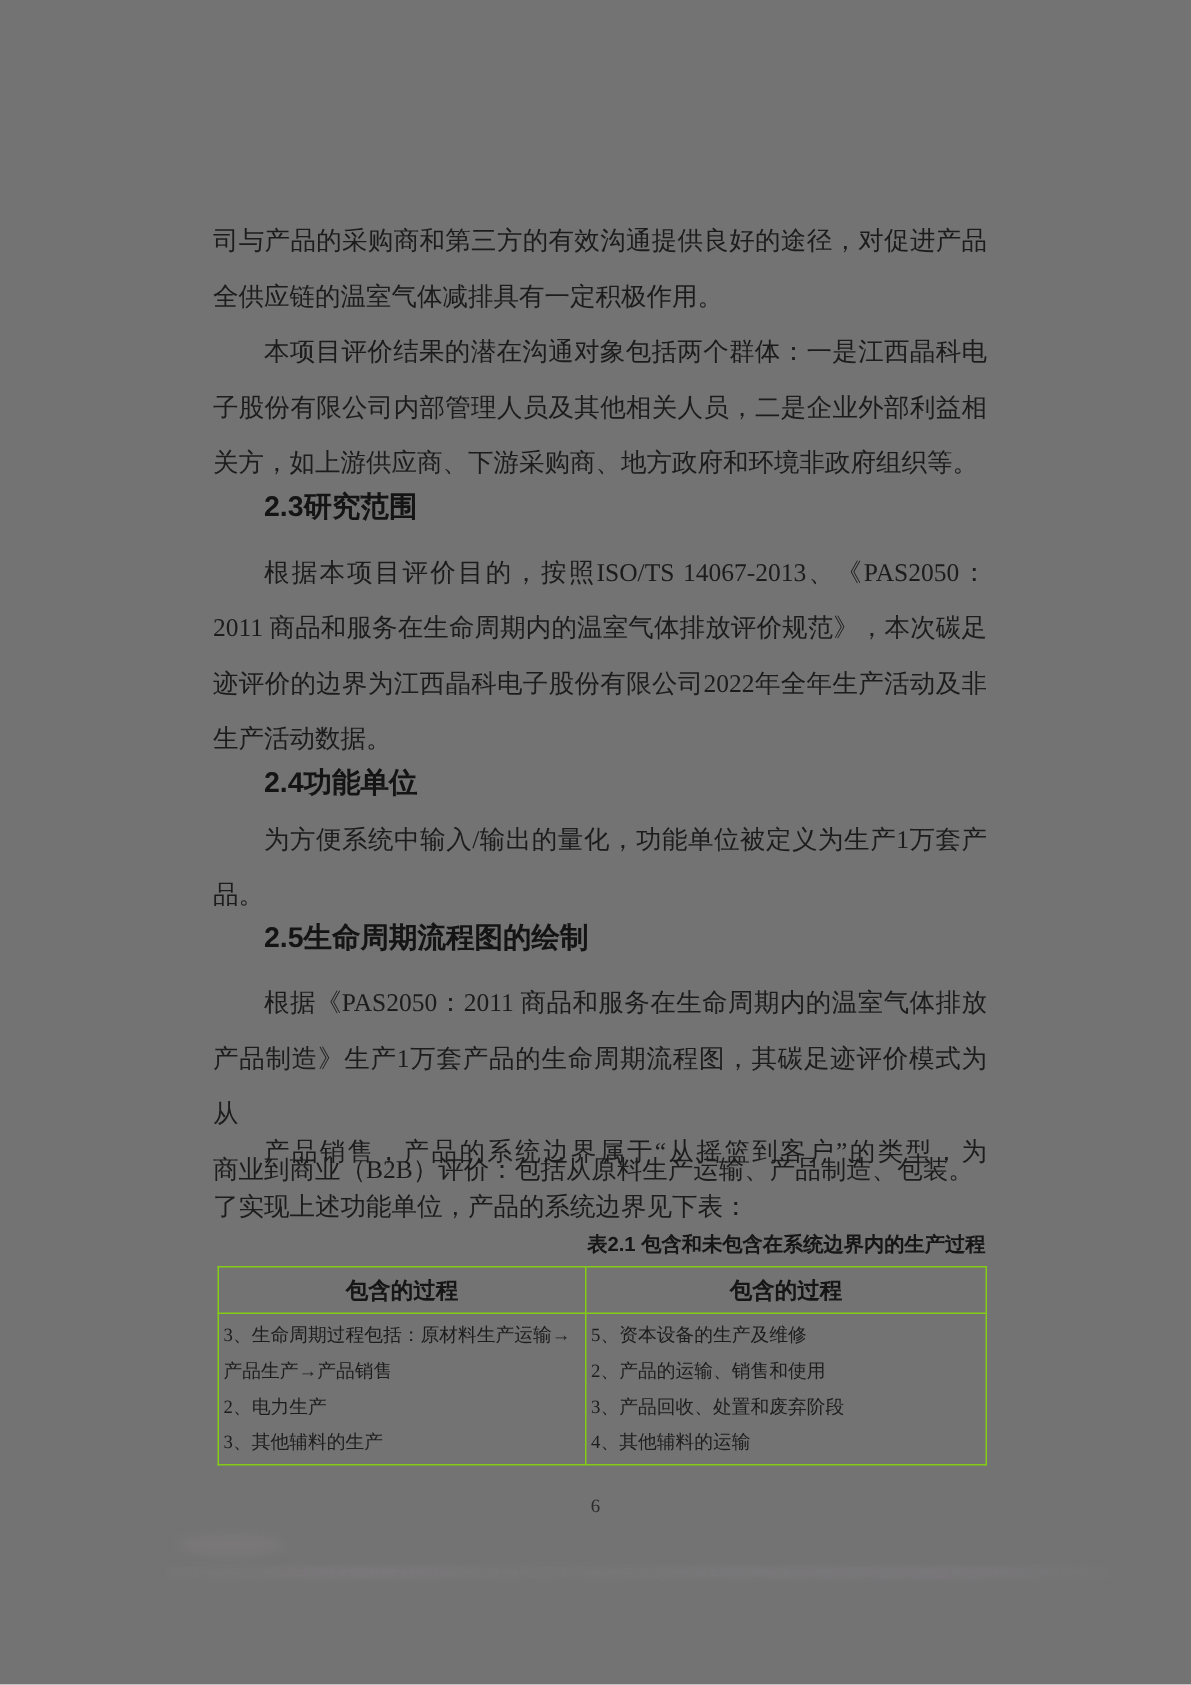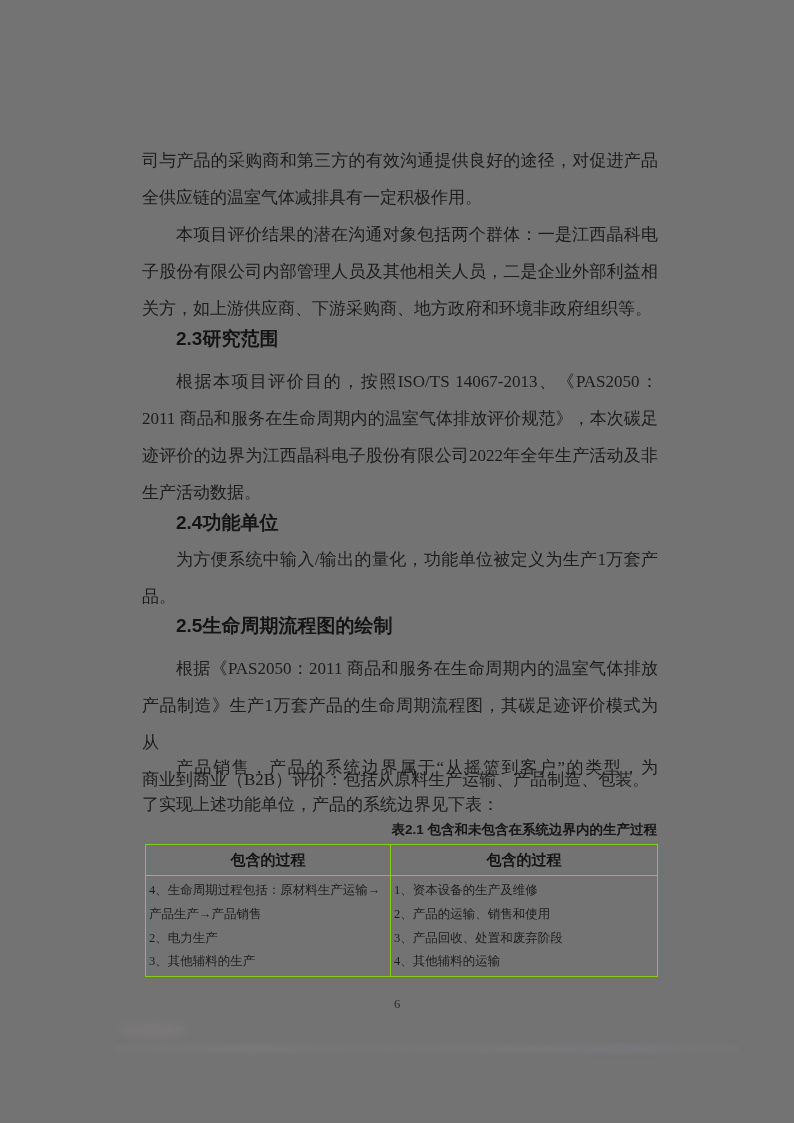--- a/index.html
+++ b/index.html
@@ -151,26 +151,26 @@
     </colgroup>
     <thead>
       <tr>
         <th>包含的过程</th>
         <th>包含的过程</th>
       </tr>
     </thead>
     <tbody>
       <tr>
         <td>
-          <div>4、生命周期过程包括：原材料生产运输→产品生产→产品销售</div>
+          <div>3、生命周期过程包括：原材料生产运输→产品生产→产品销售</div>
           <div>2、电力生产</div>
           <div>3、其他辅料的生产</div>
         </td>
         <td>
-          <div>1、资本设备的生产及维修</div>
+          <div>5、资本设备的生产及维修</div>
           <div>2、产品的运输、销售和使用</div>
           <div>3、产品回收、处置和废弃阶段</div>
           <div>4、其他辅料的运输</div>
         </td>
       </tr>
     </tbody>
   </table>
 
   <div class="pagenum">6</div>
 

